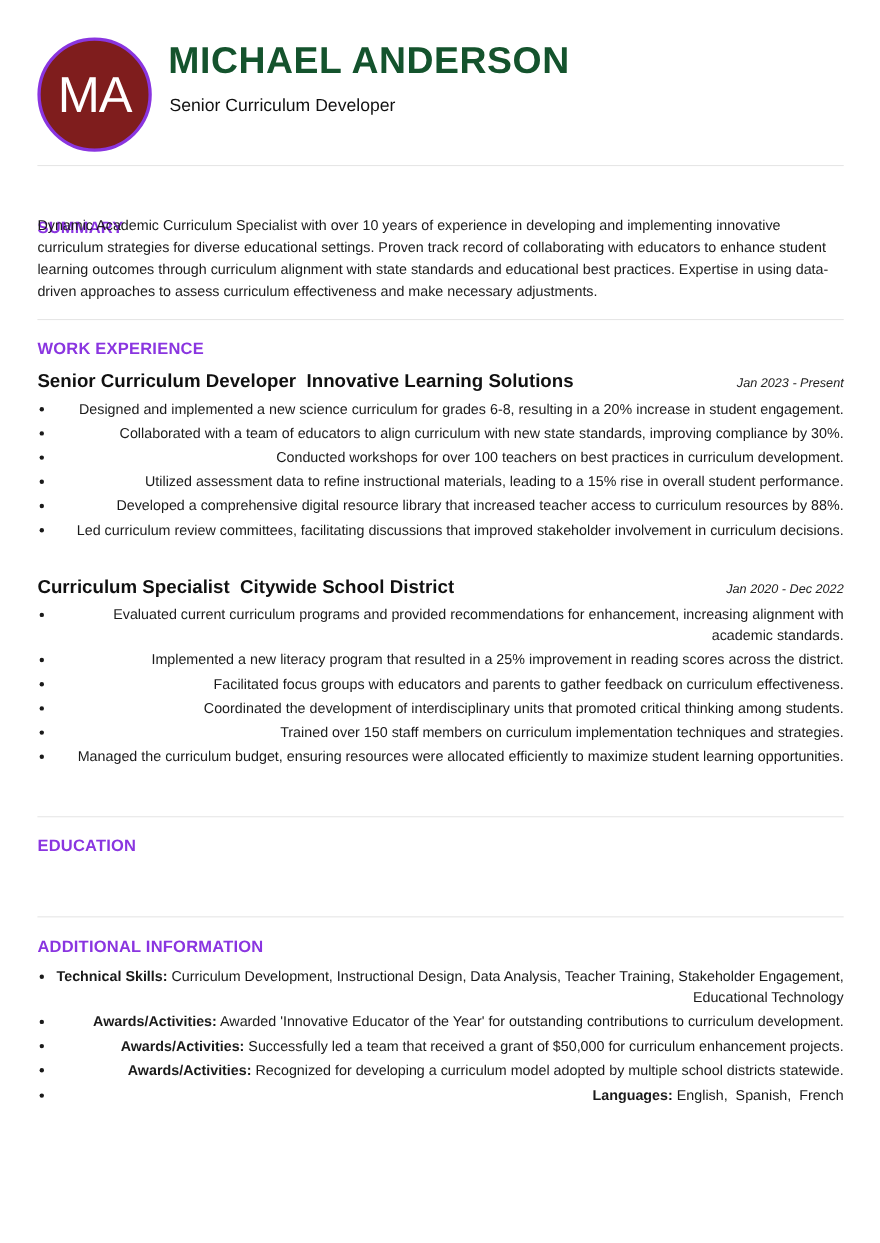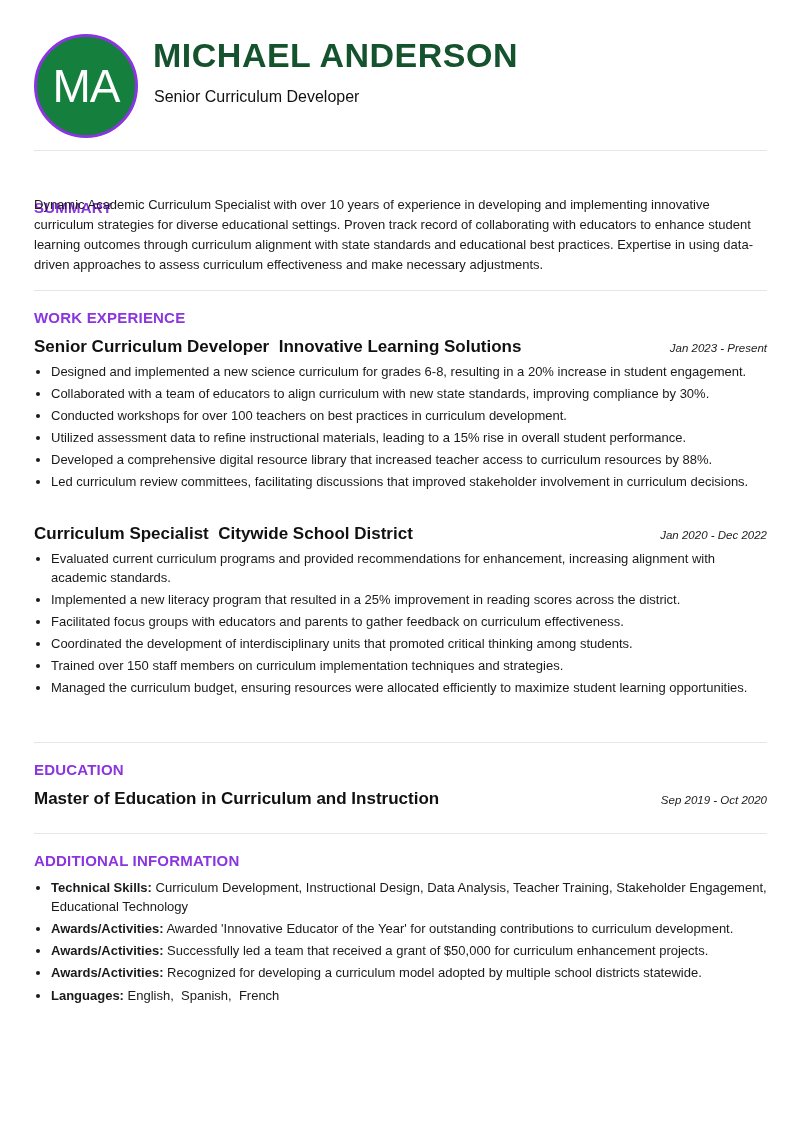--- a/index.html
+++ b/index.html
@@ -10,21 +10,21 @@
     position: relative;
     overflow: hidden;
   }
   .page { position: absolute; left: 34px; top: 0; width: 733px; }
 
   
   .header { position: relative; height: 151px; }
   .avatar {
     position: absolute; left: 0; top: 34px;
     width: 104px; height: 104px; border-radius: 50%;
-    background: #15803d; border: 3px solid #8a35e0;
+    background: #7f1d1d; border: 3px solid #8a35e0;
     display: flex; align-items: center; justify-content: center;
   }
   .avatar span {
     color: #ffffff; font-size: 46px; font-weight: normal; letter-spacing: -1px;
     font-family: "Liberation Sans", sans-serif;
   }
   .name {
     position: absolute; left: 119px; top: 36px;
     font-size: 34px; font-weight: bold; color: #14532d; letter-spacing: 0.5px;
     white-space: nowrap;
@@ -51,21 +51,21 @@
     position: absolute; left: 0; width: 733px;
     font-size: 13px; line-height: 20px; color: #1a1a1a;
   }
   .job-head {
     position: absolute; left: 0; width: 733px;
     display: flex; justify-content: space-between; align-items: baseline;
   }
   .job-head .role { font-size: 17px; font-weight: bold; color: #111; }
   .job-head .date { font-size: 11.5px; font-style: italic; color: #222; }
   ul.bullets {
-    position: absolute; left: 0; width: 733px; list-style: none;
+    position: absolute; left: 0; width: 733px; list-style: none; text-align: right;
   }
   ul.bullets li {
     position: relative; padding-left: 17px;
     font-size: 13px; line-height: 19px; color: #1a1a1a; margin-bottom: 3px;
   }
   ul.bullets li::before {
     content: ""; position: absolute; left: 2px; top: 8px;
     width: 4px; height: 4px; border-radius: 50%; background: #1a1a1a;
   }
   ul.bullets li b { font-weight: bold; }
@@ -115,24 +115,20 @@
     <li>Evaluated current curriculum programs and provided recommendations for enhancement, increasing alignment with academic standards.</li>
     <li>Implemented a new literacy program that resulted in a 25% improvement in reading scores across the district.</li>
     <li>Facilitated focus groups with educators and parents to gather feedback on curriculum effectiveness.</li>
     <li>Coordinated the development of interdisciplinary units that promoted critical thinking among students.</li>
     <li>Trained over 150 staff members on curriculum implementation techniques and strategies.</li>
     <li>Managed the curriculum budget, ensuring resources were allocated efficiently to maximize student learning opportunities.</li>
   </ul>
   <div class="divider" style="top:742px;"></div>
 
   <div class="section-title" style="top:761px;">EDUCATION</div>
-  <div class="job-head" style="top:789px;">
-    <div class="role">Master of Education in Curriculum and Instruction</div>
-    <div class="date">Sep 2019 - Oct 2020</div>
-  </div>
   <div class="divider" style="top:833px;"></div>
 
   <div class="section-title" style="top:852px;">ADDITIONAL INFORMATION</div>
   <ul class="bullets" style="top:878px;">
     <li><b>Technical Skills:</b> <span>Curriculum Development, Instructional Design, Data Analysis, Teacher Training, Stakeholder Engagement, Educational Technology</span></li>
     <li><b>Awards/Activities:</b> <span>Awarded 'Innovative Educator of the Year' for outstanding contributions to curriculum development.</span></li>
     <li><b>Awards/Activities:</b> <span>Successfully led a team that received a grant of $50,000 for curriculum enhancement projects.</span></li>
     <li><b>Awards/Activities:</b> <span>Recognized for developing a curriculum model adopted by multiple school districts statewide.</span></li>
     <li style="margin-top:4px;"><b>Languages:</b> <span style="white-space:pre;">English,  Spanish,  French</span></li>
   </ul>

